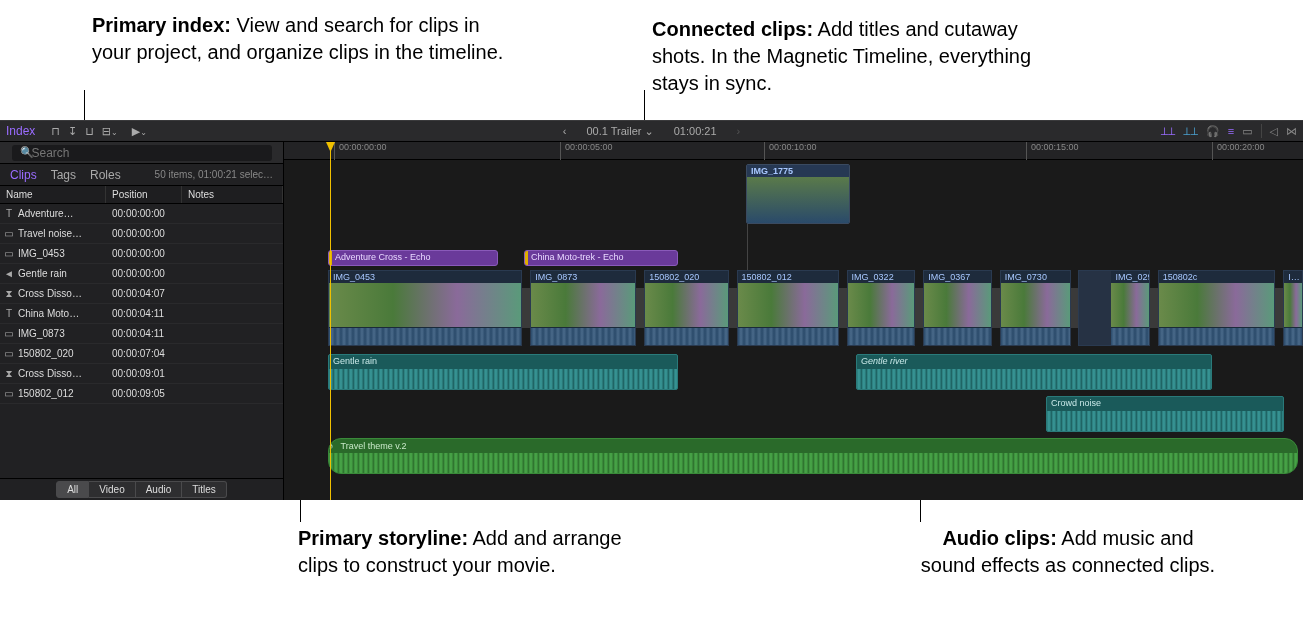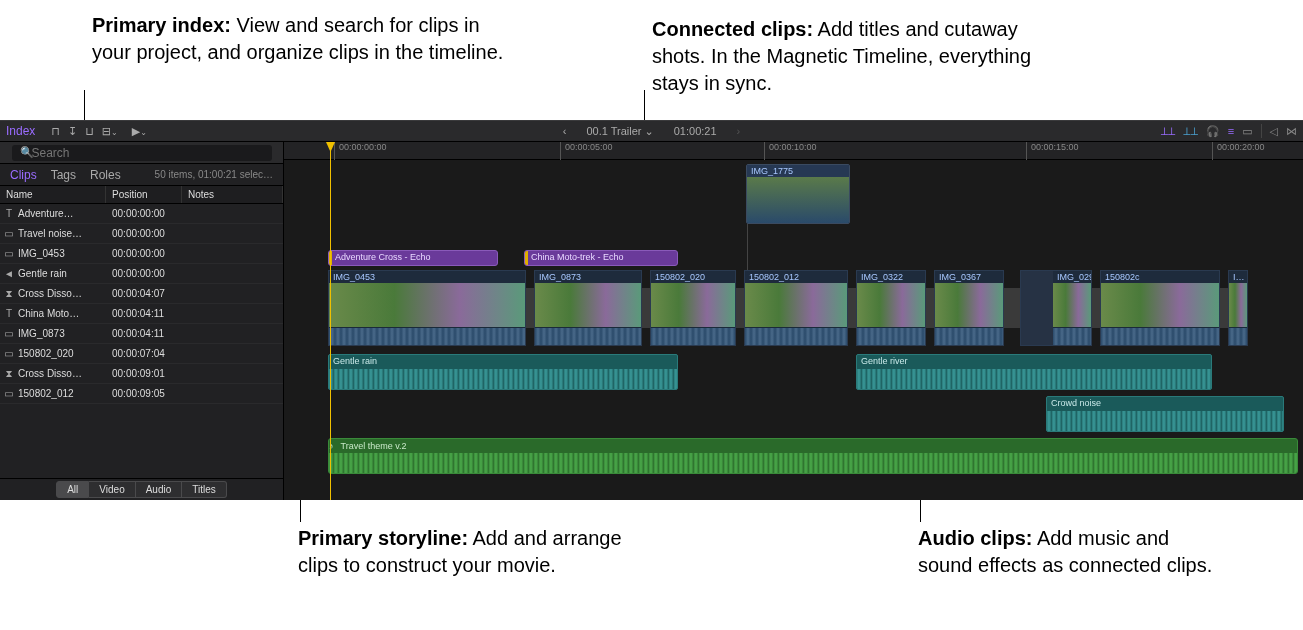--- a/index.html
+++ b/index.html
@@ -45,41 +45,41 @@
   .filters button:last-child { border-radius:0 3px 3px 0; }
   .filters button + button { border-left:none; }
 
   
   .timeline { position:absolute; top:22px; left:284px; right:0; bottom:0; background:#1a1a1a; overflow:hidden; }
   .ruler { height:18px; background:#232325; border-bottom:1px solid #000; position:relative; }
   .ruler .tick { position:absolute; top:0; height:18px; border-left:1px solid #555; font-size:9px; color:#888; padding-left:4px; }
   .playhead { position:absolute; top:0; bottom:0; left:46px; width:1px; background:#f0c000; z-index:50; }
   .playhead:before { content:""; position:absolute; top:0; left:-4px; width:9px; height:10px; background:#f0c000; clip-path:polygon(0 0,100% 0,50% 100%); }
 
-  .connected-clip { position:absolute; top:22px; height:60px; background:#1e2838; border:1px solid #3a4a60; border-radius:2px; overflow:hidden; }
+  .connected-clip { position:absolute; top:22px; height:60px; background:#1e2838; border:1px solid #3a4a60; border-radius:2px; overflow:hidden;font-weight:bold; }
   .connected-clip .lbl { font-size:9px; color:#a8c8ff; padding:1px 4px; background:rgba(40,60,90,.8); }
   .connected-thumb { position:absolute; top:12px; left:0; right:0; bottom:0; background:linear-gradient(#5a7a4a, #2a4a6a); }
   .connect-stem { position:absolute; width:1px; background:#444; }
 
   .title-clip { position:absolute; top:108px; height:16px; background:#6a3a9a; border:1px solid #8a5aba; border-radius:3px; font-size:9px; color:#e8d8ff; padding:1px 6px; overflow:hidden; }
   .title-clip:before { content:""; position:absolute; left:-1px; top:-1px; width:4px; height:16px; background:#e0b000; border-radius:3px 0 0 3px; }
 
   .storyline { position:absolute; top:128px; height:76px; left:44px; right:0; display:flex; }
   .video-clip { position:relative; border:1px solid #2a3a50; background:#263244; display:flex; flex-direction:column; overflow:hidden; }
   .video-clip .lbl { font-size:9px; color:#a8c8ff; padding:1px 4px; background:rgba(30,42,60,.9); white-space:nowrap; overflow:hidden; }
   .video-clip .thumbs { flex:1; background:linear-gradient(90deg,#6a8a4a,#4a7a3a,#8a6a9a,#5a9a7a); }
   .video-clip .wave { height:18px; background:repeating-linear-gradient(90deg,#2a4a6a,#4a6a8a 3px,#2a4a6a 6px); border-top:1px solid #1a2a3a; }
   .trans-gap { width:8px; background:#1a1a1a; position:relative; }
   .trans-gap:after { content:""; position:absolute; inset:18px 0 18px 0; background:#3a3a3a; }
 
   .audio-clip { position:absolute; height:36px; background:#1a5a5a; border:1px solid #2a7a7a; border-radius:2px; overflow:hidden; }
   .audio-clip .albl { font-size:9px; color:#c8e8e8; padding:1px 4px; }
   .audio-clip .awave { position:absolute; top:14px; left:0; right:0; bottom:0; background:repeating-linear-gradient(90deg,#2a7a7a,#3a9a9a 2px,#1a5a5a 5px); }
 
-  .music-clip { position:absolute; height:36px; background:#2a6a2a; border:1px solid #3a8a3a; border-radius:3px; overflow:hidden; }
+  .music-clip { position:absolute; height:36px; background:#2a6a2a; border:1px solid #3a8a3a; border-radius:13px; overflow:hidden; }
   .music-clip .mlbl { font-size:9px; color:#c8e8c8; padding:1px 4px; }
   .music-clip .mnote { color:#c8e8c8; font-size:9px; margin-right:3px; }
   .music-clip .mwave { position:absolute; top:14px; left:0; right:0; bottom:0; background:repeating-linear-gradient(90deg,#3a8a3a,#4aaa4a 2px,#2a6a2a 5px); }
 </style>
 </head>
 <body>
 
 <div class="callout" style="top:12px; left:92px;">
   <b>Primary index:</b> <span>View and search for clips in your project, and organize clips in the timeline.</span>
 </div>
@@ -88,21 +88,21 @@
 <div class="callout" style="top:16px; left:652px;">
   <b>Connected clips:</b> <span>Add titles and cutaway shots. In the Magnetic Timeline, everything stays in sync.</span>
 </div>
 <div class="callout-line" style="top:90px; left:644px; width:1px; height:140px;"></div>
 
 <div class="callout" style="top:525px; left:298px; max-width:330px;">
   <b>Primary storyline:</b> <span>Add and arrange clips to construct your movie.</span>
 </div>
 <div class="callout-line" style="top:290px; left:300px; width:1px; height:232px;"></div>
 
-<div class="callout" style="top:525px; left:918px; max-width:300px;">
+<div class="callout" style="top:525px; left:918px; max-width:300px;text-align:center;">
   <b>Audio clips:</b> <span>Add music and sound effects as connected clips.</span>
 </div>
 <div class="callout-line" style="top:450px; left:920px; width:1px; height:72px;"></div>
 
 <div class="app">
 
   <div class="toolbar">
     <span class="index-btn">Index</span>
     <div class="tool-icons">
       <span style="color:#aaa">⊓</span>
@@ -256,20 +256,25 @@
           <div class="thumbs"></div>
           <div class="wave"></div>
         </div>
         <div class="trans-gap"></div>
         <div class="video-clip" style="width: 70px;">
           <div class="lbl">IMG_0367</div>
           <div class="thumbs"></div>
           <div class="wave"></div>
         </div>
         <div class="trans-gap"></div>
+        <div class="video-clip" style="width: 72px;">
+          <div class="lbl">IMG_0730</div>
+          <div class="thumbs"></div>
+          <div class="wave"></div>
+        </div>
         <div class="trans-gap"></div>
         <div class="video-clip" style="width: 72px; padding-left: 32px;">
           <div class="lbl">IMG_0298</div>
           <div class="thumbs"></div>
           <div class="wave"></div>
         </div>
         <div class="trans-gap"></div>
         <div class="video-clip" style="width: 120px;">
           <div class="lbl">150802c</div>
           <div class="thumbs"></div>
@@ -281,21 +286,21 @@
           <div class="thumbs"></div>
           <div class="wave"></div>
         </div>
       </div>
 
     <div id="audio-lanes">
         <div class="audio-clip" style="left: 44px; width: 350px; top: 212px;">
           <div class="albl">Gentle rain</div>
           <div class="awave"></div>
         </div>
-        <div class="audio-clip" style="left: 572px; width: 356px; top: 212px;">
+        <div class="audio-clip" style="left: 572px; width: 356px; top: 212px; font-style: italic;">
           <div class="albl">Gentle river</div>
           <div class="awave"></div>
         </div>
         <div class="audio-clip" style="left: 762px; width: 238px; top: 254px;">
           <div class="albl">Crowd noise</div>
           <div class="awave"></div>
         </div>
       </div>
 
     <div class="music-clip" id="music-clip" style="left: 44px; width: 970px; top: 296px;">

